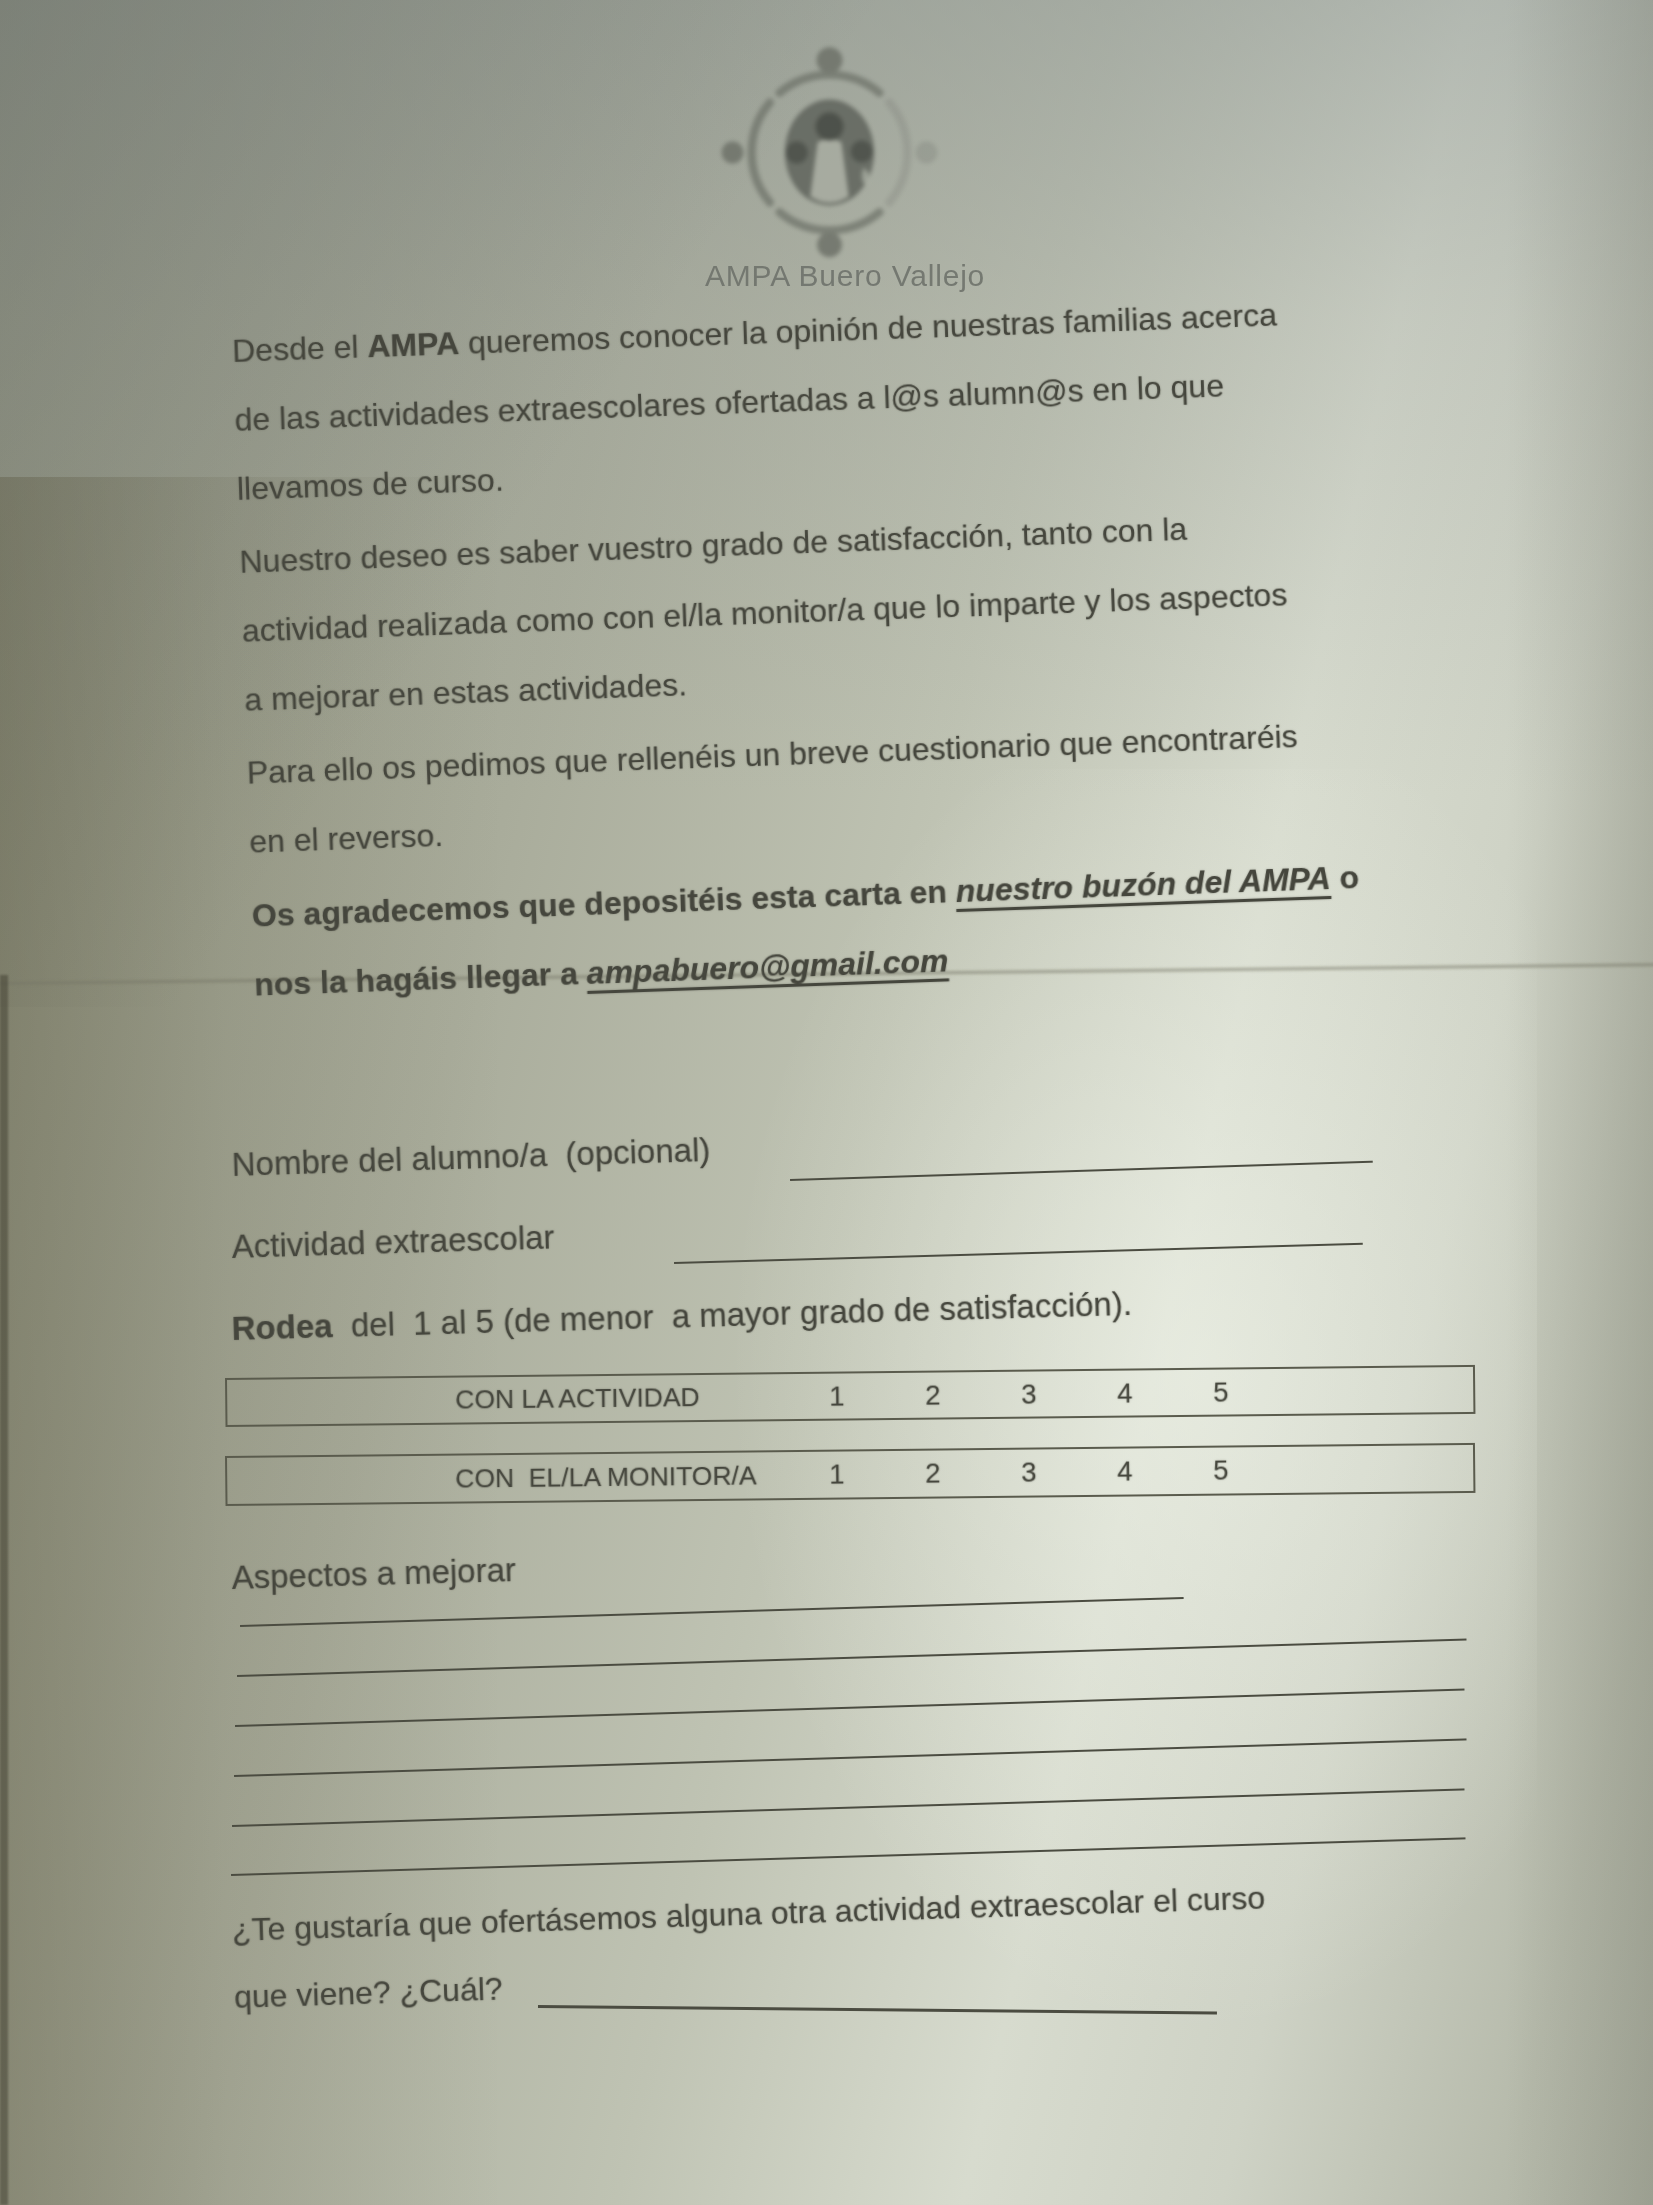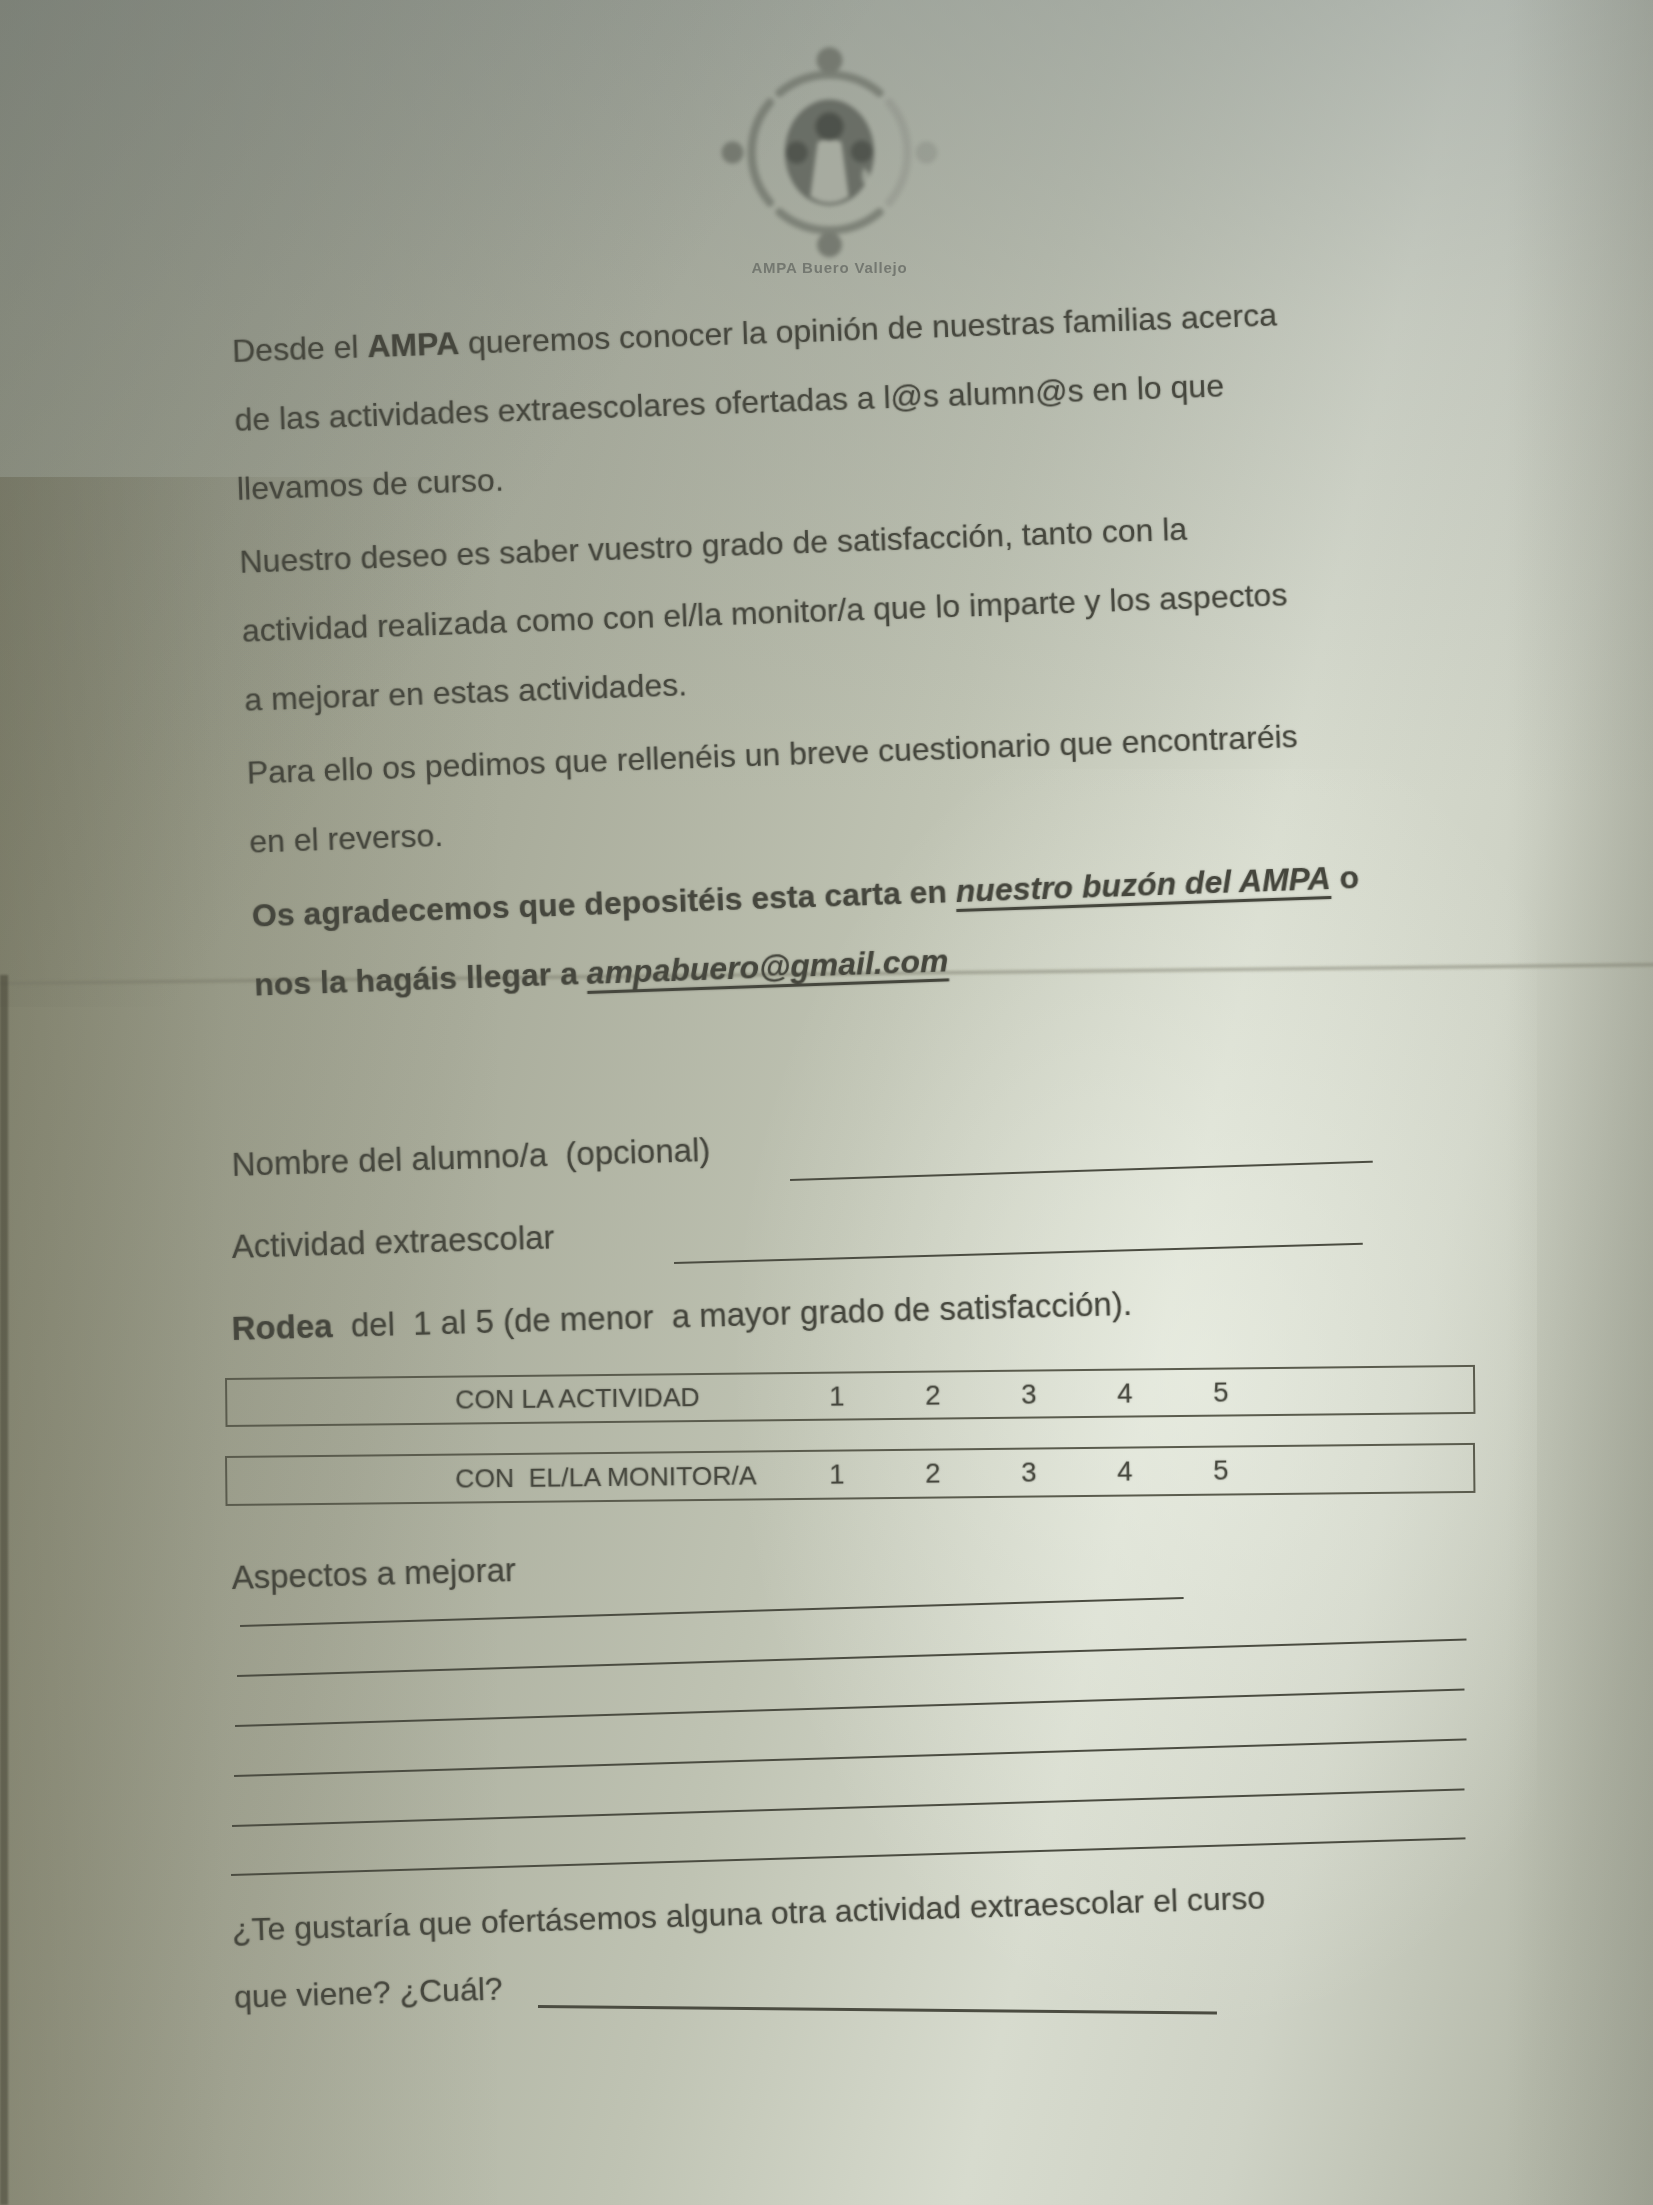--- a/index.html
+++ b/index.html
@@ -48,21 +48,21 @@
   .rate-box{position:absolute;left:225px;width:1250px;height:49px;
     border:2.7px solid #5a5b4d;box-sizing:border-box;
     display:flex;align-items:center;padding-left:228px;
     transform:rotate(-0.6deg);transform-origin:0 0;filter:blur(0.4px);}
   .rate-box .lbl{width:374px;font-size:26.5px;white-space:pre;flex:none;}
   .rate-box .num{width:96px;font-size:27.6px;flex:none;}
 
   
   .logo-wrap{position:absolute;left:705px;top:41px;width:249px;text-align:center;}
   .logo-svg{filter:blur(1.9px);opacity:.85;}
-  .logo-caption{margin-top:-7.4px;font-size:15px;font-weight:bold;color:#6f736c;
+  .logo-caption{margin-top:-7.4px;font-size:30px;font-weight:normal;color:#6f736c;
     letter-spacing:0.8px;opacity:.9;filter:blur(0.7px);white-space:pre;}
 </style>
 </head>
 <body>
 
 <div class="photo">
 
   <div class="bg"></div>
   <div class="shade-top"></div>
   <div class="shade-topleft"></div>

